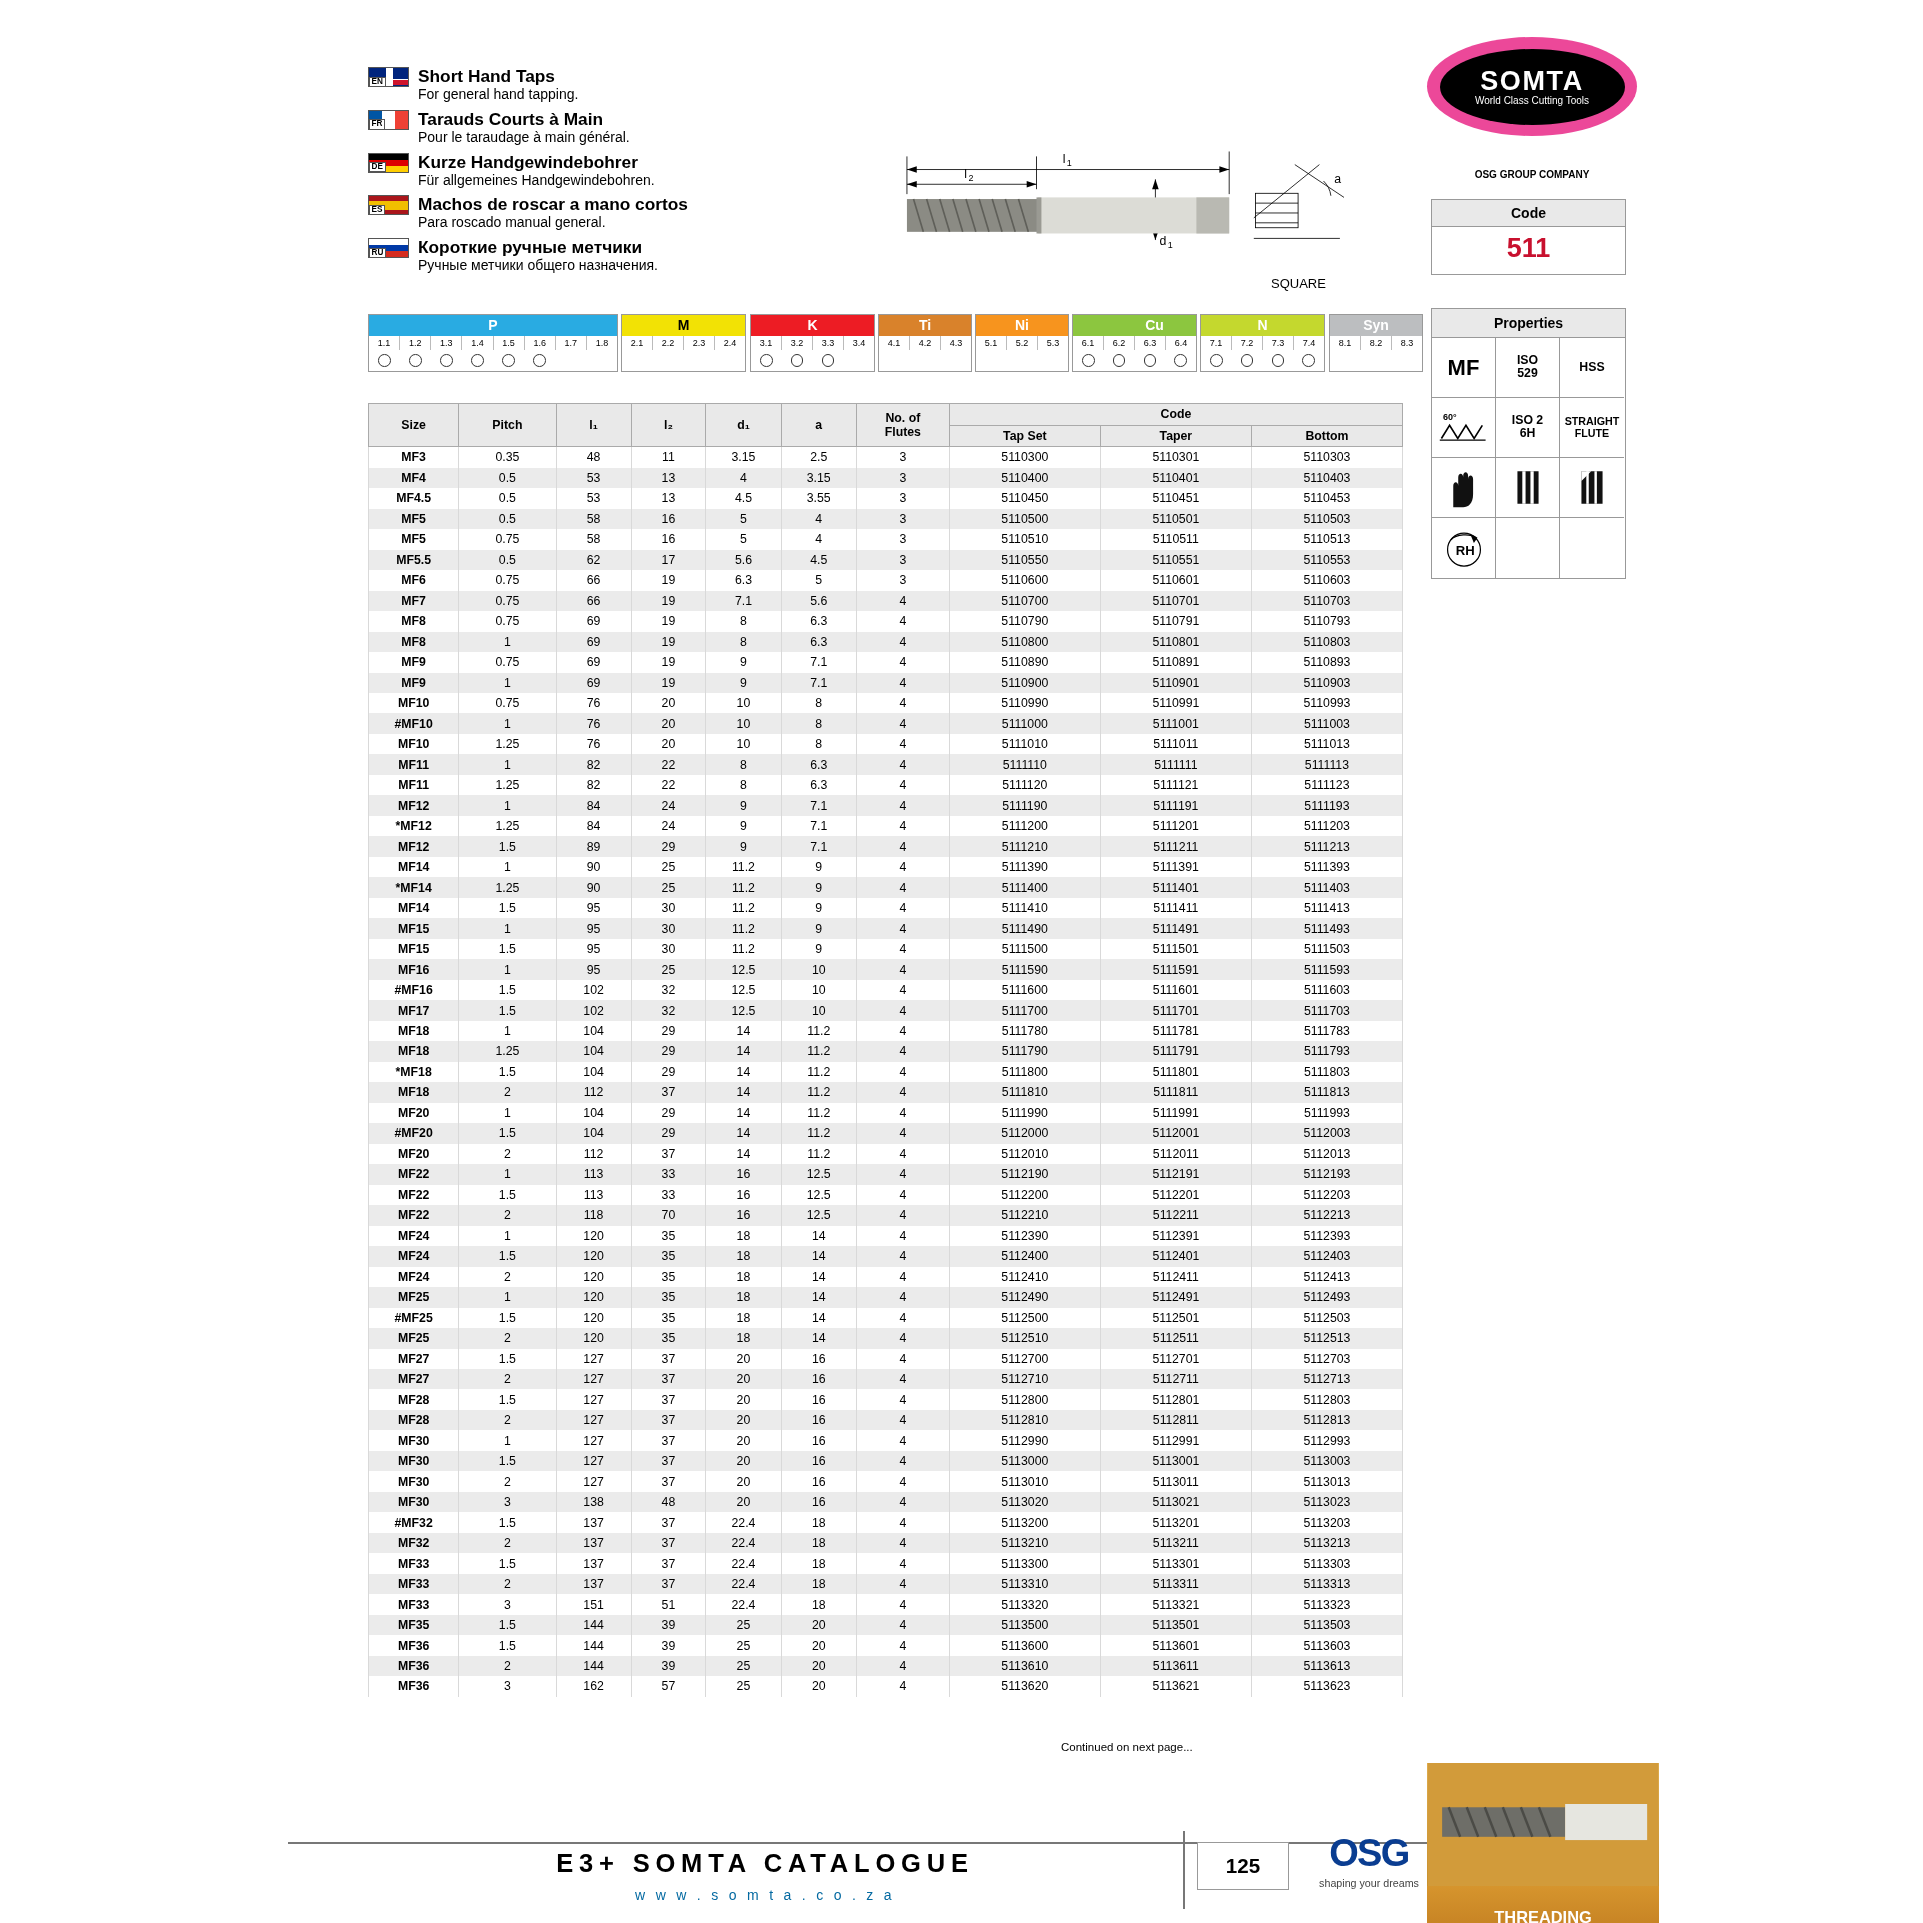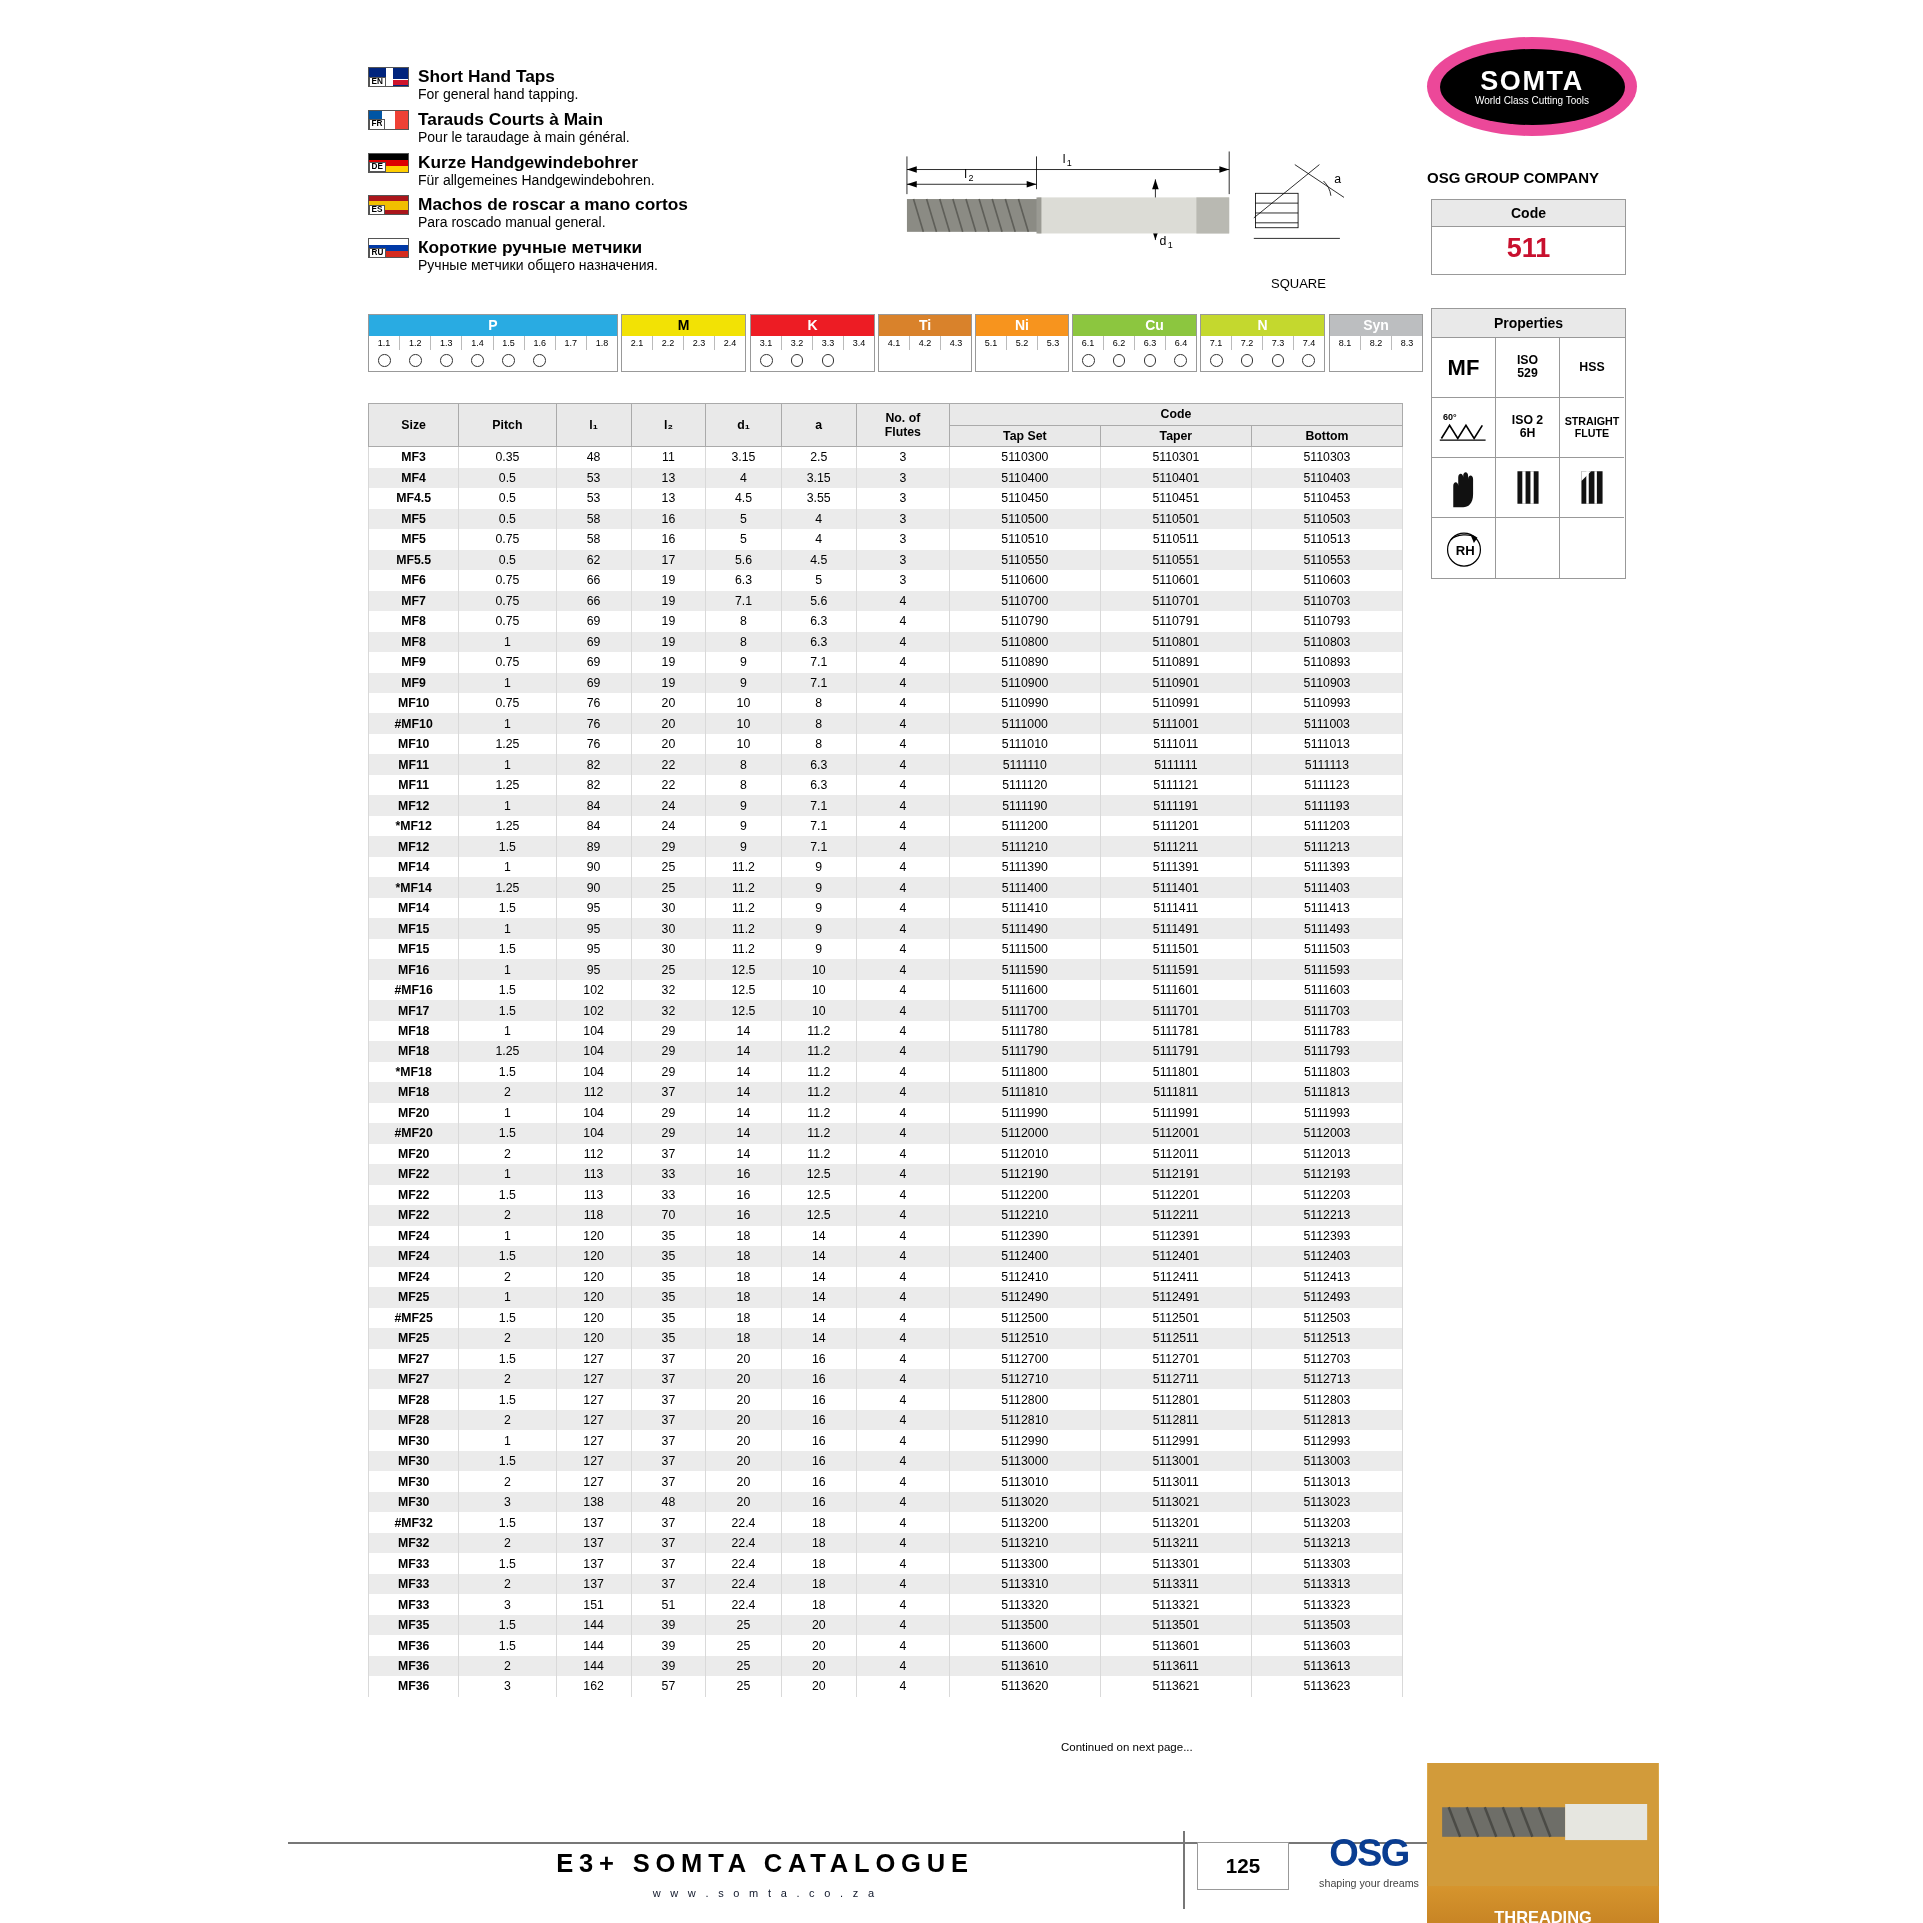--- a/index.html
+++ b/index.html
@@ -34,21 +34,21 @@
   
   .diagram{position:absolute;left:872px;top:140px;width:493px;height:164px;}
   .square-lbl{position:absolute;left:1271px;top:276px;font-size:13px;}
 
   
   .logo-box{position:absolute;left:1427px;top:37px;width:210px;height:99px;}
   .logo-oval{width:210px;height:99px;border-radius:50%/50%;background:#ec4899;display:flex;align-items:center;justify-content:center;position:relative;}
   .logo-inner{width:185px;height:76px;border-radius:50%/50%;background:#000;display:flex;flex-direction:column;align-items:center;justify-content:center;}
   .logo-inner .nm{color:#fff;font-weight:bold;font-size:27px;letter-spacing:1.6px;line-height:28px;}
   .logo-inner .sub{color:#fff;font-size:10px;line-height:11.5px;}
-  .osg-group{position:absolute;left:1427px;top:169px;width:210px;font-size:15px;font-weight:bold;}
+  .osg-group{position:absolute;left:1427px;top:169px;width:210px;text-align:center;font-size:10px;font-weight:bold;}
 
   
   .code-box{position:absolute;left:1431px;top:199px;width:193px;border:0.8px solid #999;background:#fff;}
   .code-box .hd{background:#e9e9e9;border-bottom:0.8px solid #999;text-align:center;font-size:14px;font-weight:bold;padding:5px 0;}
   .code-box .val{text-align:center;font-size:27px;font-weight:bold;color:#c8102e;padding:5.8px 0 10px;}
 
   
   .prop-box{position:absolute;left:1431px;top:308px;width:193px;border:0.8px solid #999;background:#fff;}
   .prop-box .hd{background:#e9e9e9;border-bottom:0.8px solid #999;text-align:center;font-size:14px;font-weight:bold;padding:5.8px 0;}
   .prop-grid{display:flex;flex-wrap:wrap;}
@@ -73,21 +73,21 @@
   table.main{position:absolute;left:368px;top:403px;border-collapse:collapse;width:1035px;font-size:12.3px;}
   table.main th{border:0.8px solid #aaa;background:#e9e9e9;font-weight:bold;text-align:center;padding:3.3px 1.6px;}
   table.main td{border-left:0.8px solid #d9d9d9;border-right:0.8px solid #d9d9d9;text-align:center;padding:1.6px 1.6px;height:17.3px;}
   table.main tr.alt td{background:#ebebeb;}
   table.main td.size{font-weight:bold;}
   .cont-note{position:absolute;left:1061px;top:1741px;font-size:11.5px;}
 
   
   .footer-line{position:absolute;left:288px;top:1842px;width:1349px;height:1.6px;background:#777;}
   .foot-title{position:absolute;left:354px;top:1849px;width:822px;text-align:center;font-size:25.5px;font-weight:bold;letter-spacing:5.8px;}
-  .foot-url{position:absolute;left:354px;top:1887px;width:822px;text-align:center;font-size:11px;letter-spacing:3.3px;color:#0f172a;}
+  .foot-url{position:absolute;left:354px;top:1887px;width:822px;text-align:center;font-size:14px;letter-spacing:3.3px;color:#0369a1;}
   .page-num-box{position:absolute;left:1197px;top:1842px;width:90px;height:46px;border:0.8px solid #999;background:#fff;display:flex;align-items:center;justify-content:center;font-size:20.6px;font-weight:bold;}
   .vline{position:absolute;left:1183px;top:1831px;width:1.6px;height:78px;background:#777;}
   .osg-foot{position:absolute;left:1291px;top:1832px;width:156px;text-align:center;}
   .osg-foot .mark{font-size:38px;font-weight:bold;color:#0a3d91;letter-spacing:-1.6px;}
   .osg-foot .tag{font-size:10.7px;color:#444;margin-top:1.6px;}
 
   
   .tab{position:absolute;left:1427px;top:1715px;width:232px;height:209px;background:linear-gradient(to bottom,#e8a33d 0%,#c8821f 45%,#d9982f 55%,#b5701a 100%);margin-top:48px;}
   .tab .photo{position:absolute;left:0;top:0;width:232px;height:123px;background:linear-gradient(to bottom,#f0c870,#b9831f);overflow:hidden;}
   .tab .lbl{position:absolute;left:0;top:144px;width:232px;text-align:center;color:#fff;font-weight:bold;font-size:16.4px;line-height:20px;}

